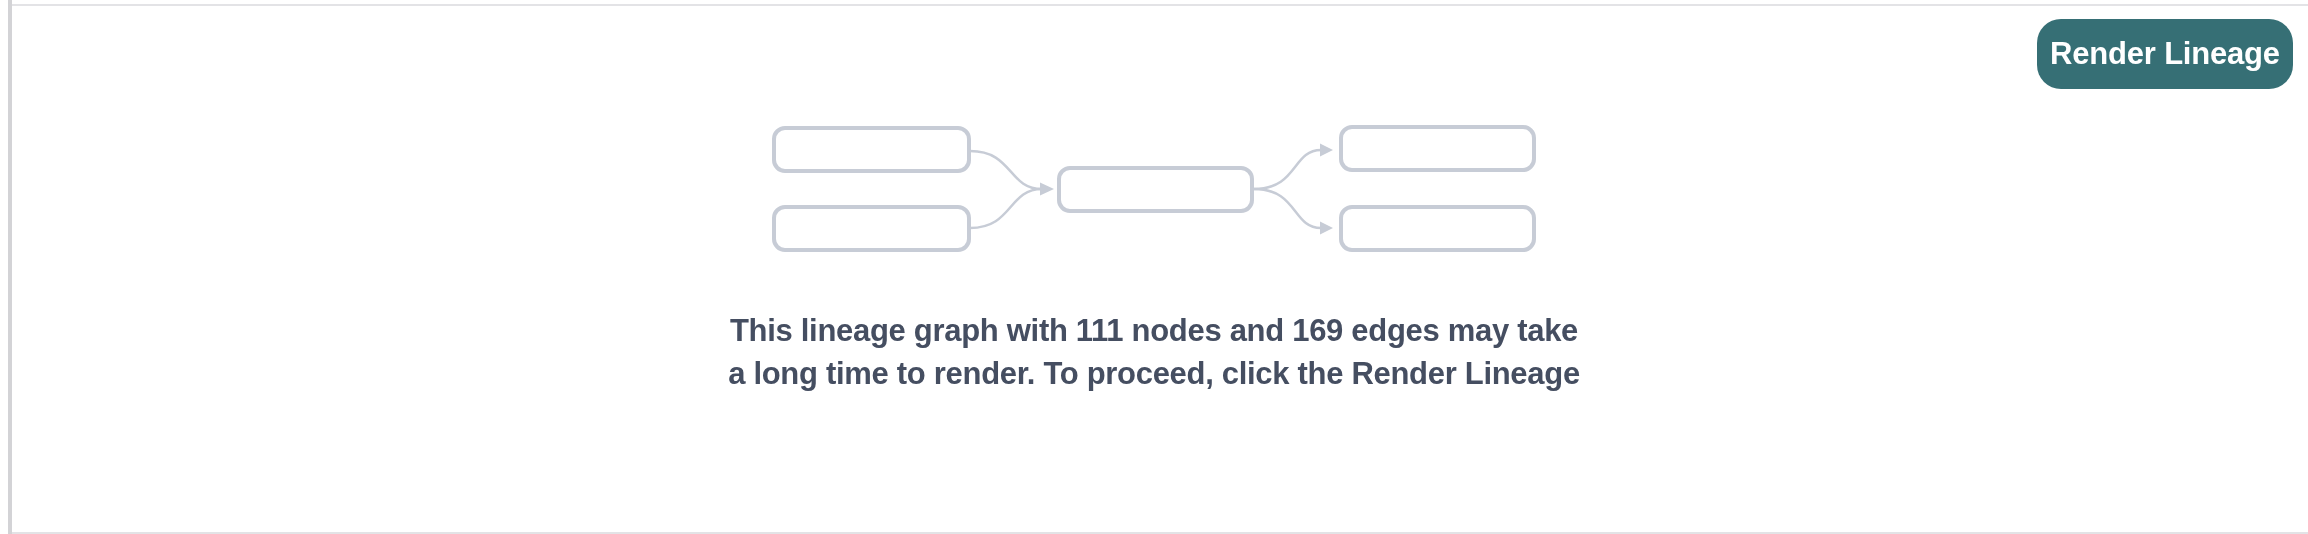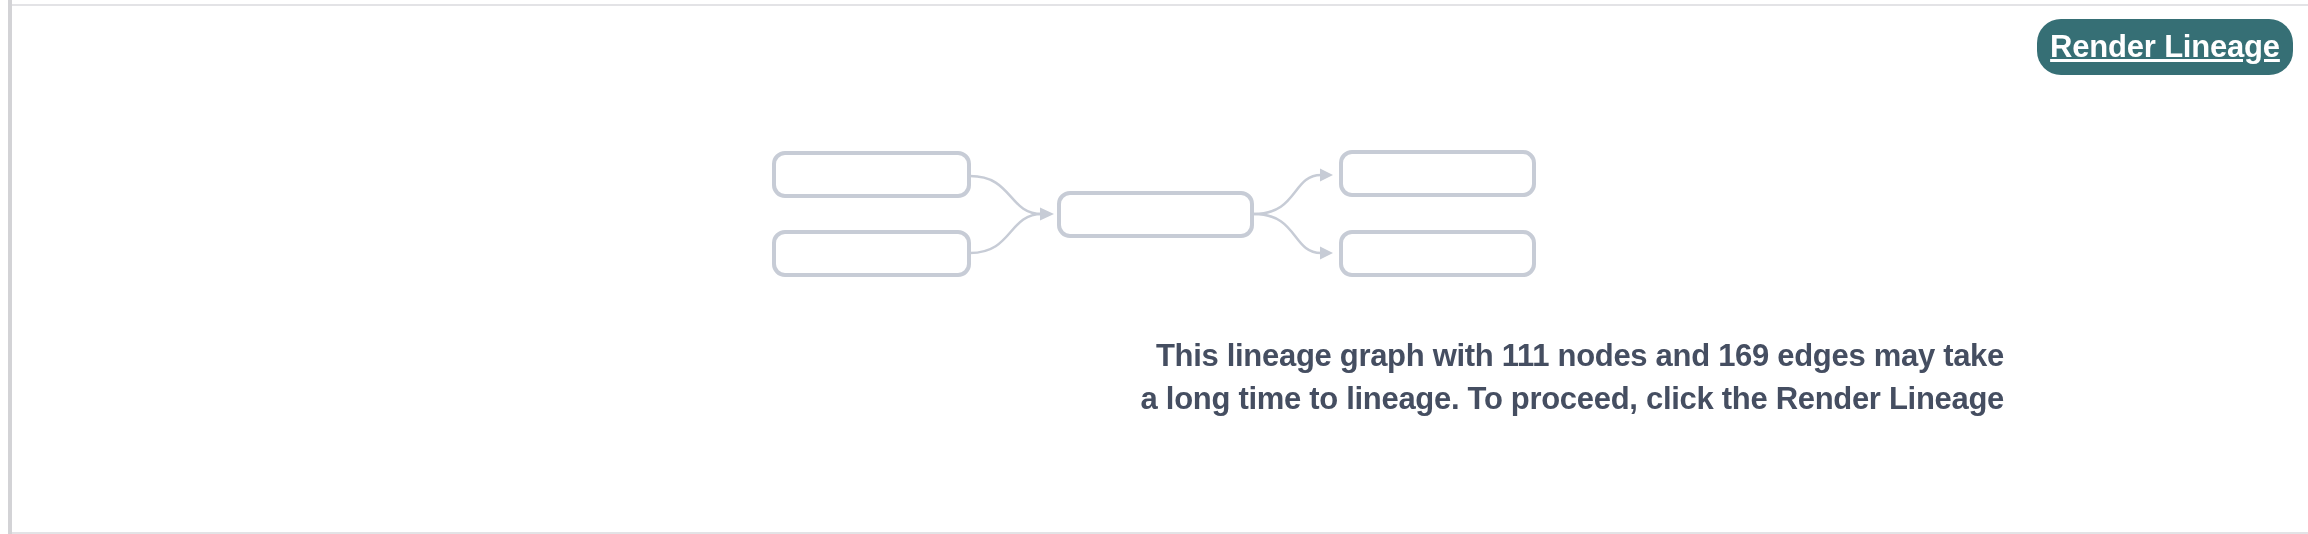--- a/index.html
+++ b/index.html
@@ -37,41 +37,40 @@
   }
   .bottom-divider {
     position: absolute;
     left: 12px; bottom: 0;
     width: 2296px; height: 2px;
     background: var(--divider-light);
   }
   .render-btn {
     position: absolute;
     top: 19px; right: 15px;
-    width: 256px; height: 56px;
+    width: 256px; height: 70px;
     background: var(--button-bg);
     color: var(--button-text);
     border: none;
     border-radius: 24px;
     font-family: inherit;
     font-size: 31px;
     font-weight: 700;
     letter-spacing: -0.2px;
     cursor: pointer;
     display: flex;
     align-items: center;
     justify-content: center;
-    text-decoration: underline;
   }
   .empty-state {
     position: absolute;
-    top: 150px; left: 50%;
+    top: 125px; left: 50%;
     transform: translateX(-50%);
     width: 1700px;
-    text-align: right;
+    text-align: center;
   }
   .illustration {
     display: block;
     margin: 0 auto;
     width: 766px; height: 128px;
   }
   .illustration rect.node-box {
     fill: #FFFFFF;
     stroke: var(--diagram-stroke);
     stroke-width: 4;
@@ -121,17 +120,17 @@
 
       <rect class="node-box" x="3" y="3" width="195" height="43" rx="11"></rect>
       <rect class="node-box" x="3" y="82" width="195" height="43" rx="11"></rect>
       <rect class="node-box" x="288" y="43" width="193" height="43" rx="11"></rect>
       <rect class="node-box" x="570" y="2" width="193" height="43" rx="11"></rect>
       <rect class="node-box" x="570" y="82" width="193" height="43" rx="11"></rect>
     </svg>
 
     <div class="message">
       <div class="line">This lineage graph with 111 nodes and 169 edges may take</div>
-      <div class="line">a long time to lineage. To proceed, click the Render Lineage</div>
+      <div class="line">a long time to render. To proceed, click the Render Lineage</div>
     </div>
 
   </div>
 </div>
 
 </body></html>

